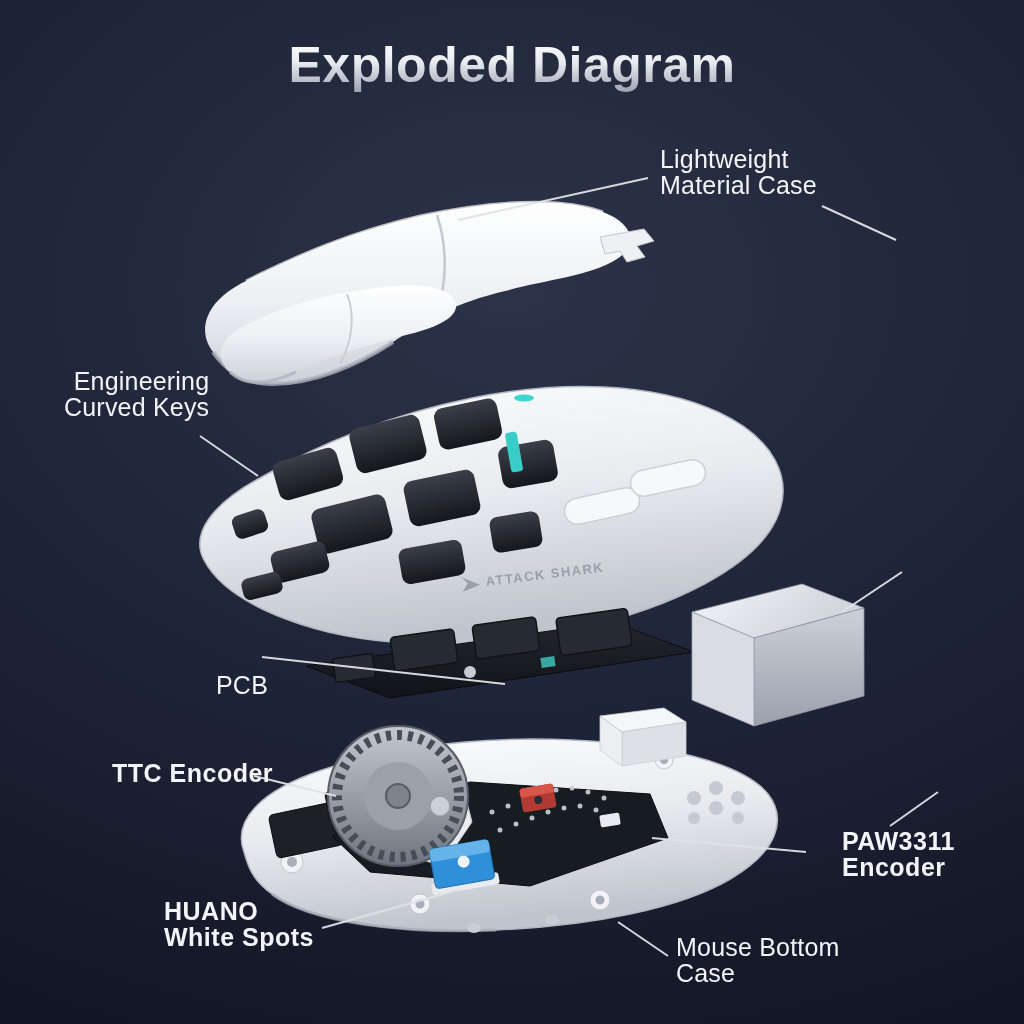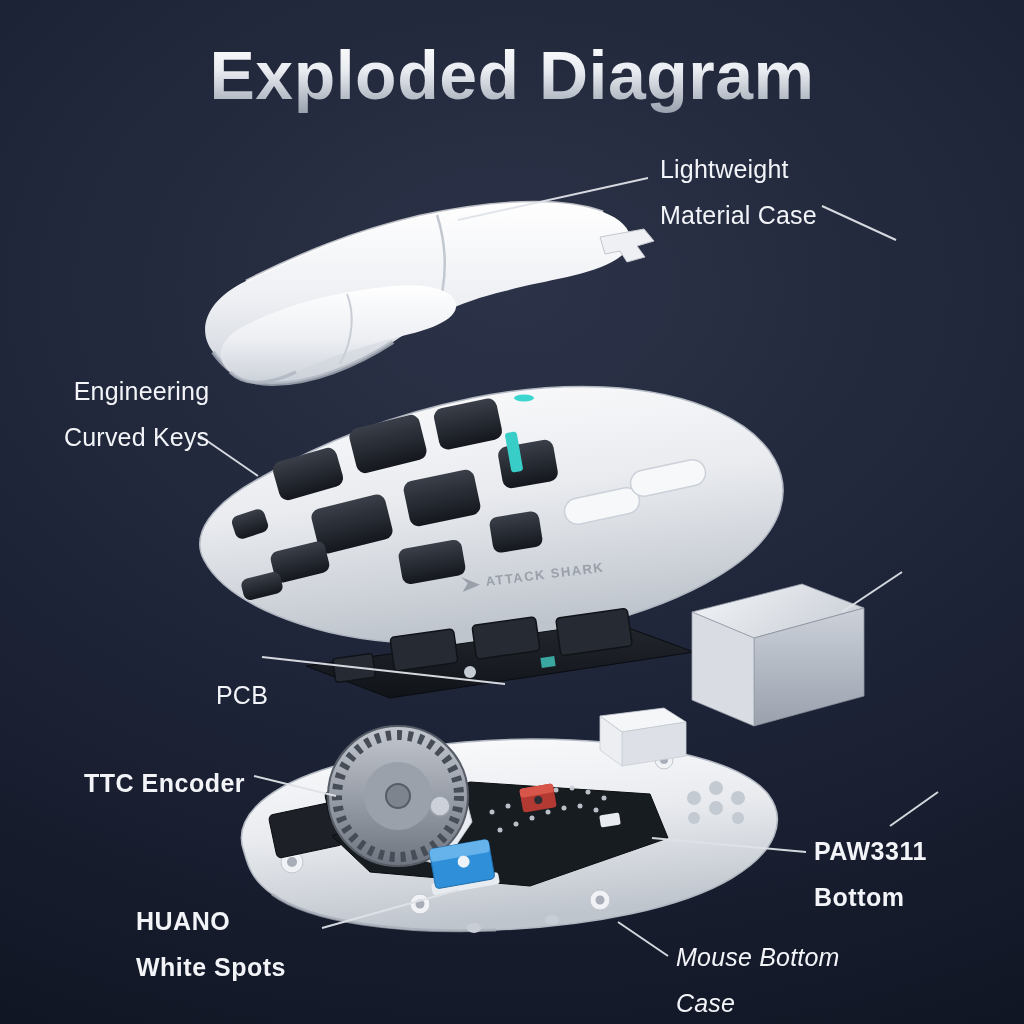--- a/index.html
+++ b/index.html
@@ -3,38 +3,38 @@
 <meta charset="utf-8">
 <style>
   html,body{margin:0;padding:0;background:#0c101d;}
   .stage{
     position:relative;width:1024px;height:1024px;overflow:hidden;
     background:radial-gradient(130% 95% at 50% 28%, #2c3348 0%, #1d2336 48%, #0c101d 100%);
     font-family:"Liberation Sans",sans-serif;
   }
   .title{
     position:absolute;top:36px;left:0;width:100%;margin:0;text-align:center;
-    font-size:68px;font-weight:700;letter-spacing:.5px;
+    font-size:50px;font-weight:700;letter-spacing:.5px;
     background:linear-gradient(180deg,#ffffff 5%,#e8ebf0 45%,#98a0ad 100%);
     -webkit-background-clip:text;background-clip:text;color:transparent;
   }
   svg.art{position:absolute;left:0;top:0;width:1024px;height:1024px;}
   .label{
-    position:absolute;color:#f2f4f8;font-size:25px;line-height:46px;
+    position:absolute;color:#f2f4f8;font-size:25px;line-height:26px;
     white-space:pre-line;letter-spacing:.2px;
   }
-  .label.bold{font-weight:700;letter-spacing:.5px;}
+  .label.bold{font-weight:700;letter-spacing:.5px;margin-left:28px;}
   .lbl-lightweight{left:660px;top:146px;}
   .lbl-engineering{left:64px;top:368px;text-align:right;}
   .lbl-pcb{left:216px;top:672px;}
   .lbl-lithium{left:866px;top:624px;}
   .lbl-ttc{left:84px;top:760px;}
   .lbl-paw{left:814px;top:828px;}
   .lbl-huano{left:136px;top:898px;}
-  .lbl-bottom{left:676px;top:934px;font-style:italic;}
+  .lbl-bottom{left:676px;top:934px;}
 </style>
 </head>
 <body>
 
 <div class="stage">
 
   <h1 class="title">Exploded Diagram</h1>
 
   <svg class="art" viewBox="0 0 1024 1024" aria-hidden="true">
     <defs>
@@ -220,19 +220,19 @@
     </g>
   </svg>
 
   <div class="label lbl-lightweight">Lightweight
 Material Case</div>
   <div class="label lbl-engineering">Engineering
 Curved Keys</div>
   <div class="label lbl-pcb">PCB</div>
   <div class="label bold lbl-ttc">TTC Encoder</div>
   <div class="label bold lbl-paw">PAW3311
-Bottom</div>
+Encoder</div>
   <div class="label bold lbl-huano">HUANO
 White Spots</div>
   <div class="label lbl-bottom">Mouse Bottom
 Case</div>
 
 </div>
 
 </body></html>

